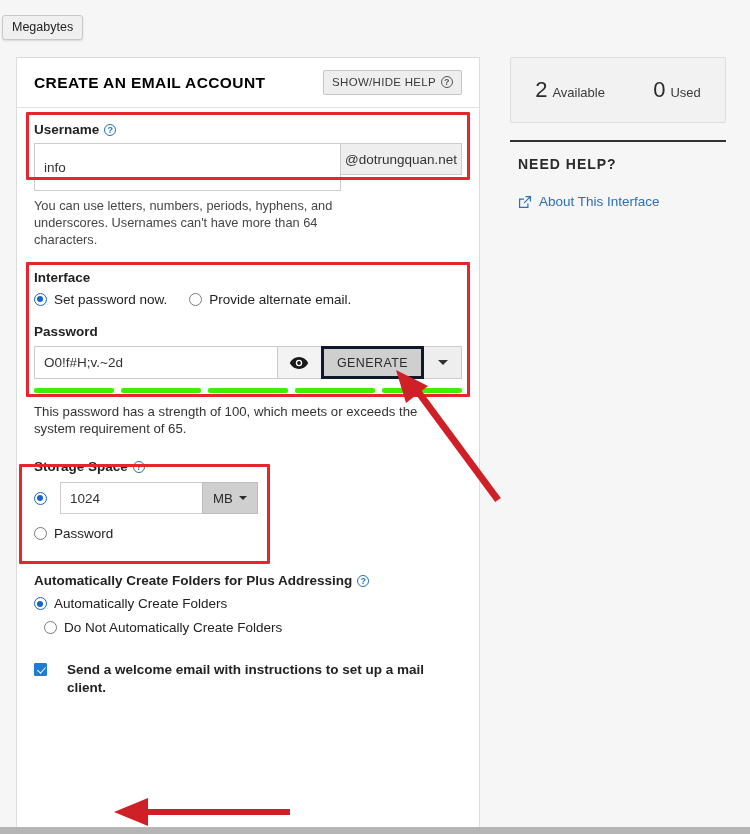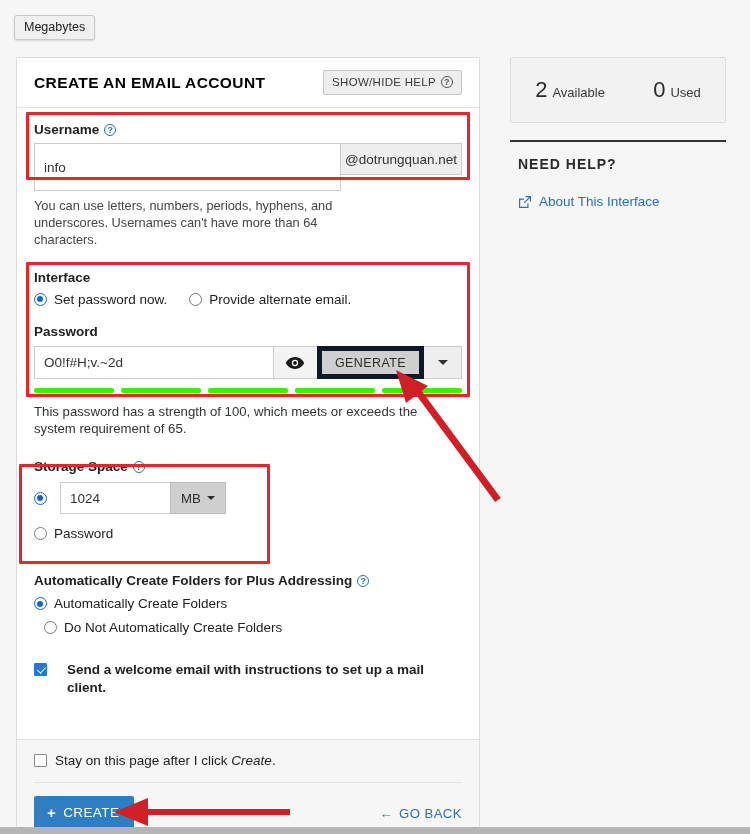--- a/index.html
+++ b/index.html
@@ -29,21 +29,21 @@
   .banner-text {
     position: absolute;
     left: 32px; top: 5px;
     font-size: 14.5px;
     color: #2b2b2b;
     white-space: nowrap;
     letter-spacing: -0.1px;
   }
   .tooltip-megabytes {
     position: absolute;
-    left: 14px; top: 15px;
+    left: 2px; top: 15px;
     background: #f0f0f0;
     border: 1px solid #c9c9c9;
     border-radius: 3px;
     padding: 4px 9px 5px 9px;
     font-size: 12.5px;
     color: #222;
     box-shadow: 0 1px 2px rgba(0,0,0,0.12);
     z-index: 40;
     white-space: nowrap;
   }
@@ -214,21 +214,21 @@
     width: 44px; height: 33px;
     background: #f3f3f3;
     border: 1px solid #cccccc;
     border-right: none;
     display: flex; align-items: center; justify-content: center;
     cursor: pointer;
   }
   .gen-btn {
     height: 33px;
     background: #cfcfcf;
-    border: 5px solid #0f172a;
+    border: 3px solid #0f172a;
     padding: 0 13px;
     font-size: 12.5px;
     color: #2c2c2c;
     letter-spacing: 0.4px;
     display: flex; align-items: center;
     cursor: pointer;
     white-space: nowrap;
   }
   .caret-btn {
     width: 38px; height: 33px;
@@ -259,21 +259,21 @@
   .strength-text {
     font-size: 13.2px;
     color: #333;
     line-height: 1.32;
     margin-top: 8px;
   }
 
   
   .storage-row { display: flex; align-items: center; gap: 13px; }
   .qty-input {
-    width: 110px; height: 32px;
+    width: 142px; height: 32px;
     border: 1px solid #cccccc;
     border-right: none;
     padding: 0 9px;
     font-size: 13.5px;
     color: #333;
     outline: none;
     font-family: "Liberation Sans", sans-serif;
     background: #fff;
   }
   .unit-btn {
@@ -506,36 +506,20 @@
         </div>
       </div>
 
       <div style="margin-top:26px; display:flex; align-items:flex-start; max-width:420px;">
         <span class="chk on" style="margin-top:2px;"></span>
         <span style="font-size:13.5px; font-weight:bold; color:#222; margin-left:20px; line-height:1.34;">Send a welcome email with instructions to set up a mail client.</span>
       </div>
 
     </div>
 
-    <div class="footer-area">
-      <div class="footer-check-row">
-        <span class="chk"></span>
-        <span style="font-size:13.5px; color:#222; margin-left:8px;"><span>Stay on this page after I click </span><em>Create</em><span>.</span></span>
-      </div>
-      <div class="footer-actions">
-        <button class="create-btn">
-          <span class="plus">+</span>
-          <span>CREATE</span>
-        </button>
-        <div class="goback">
-          <span>←</span>
-          <span>GO BACK</span>
-        </div>
-      </div>
-    </div>
 
   </div>
 
   <div class="stats-box">
     <div class="stat">
       <span class="stat-num">2</span>
       <span class="stat-lbl">Available</span>
     </div>
     <div class="stat">
       <span class="stat-num">0</span>

